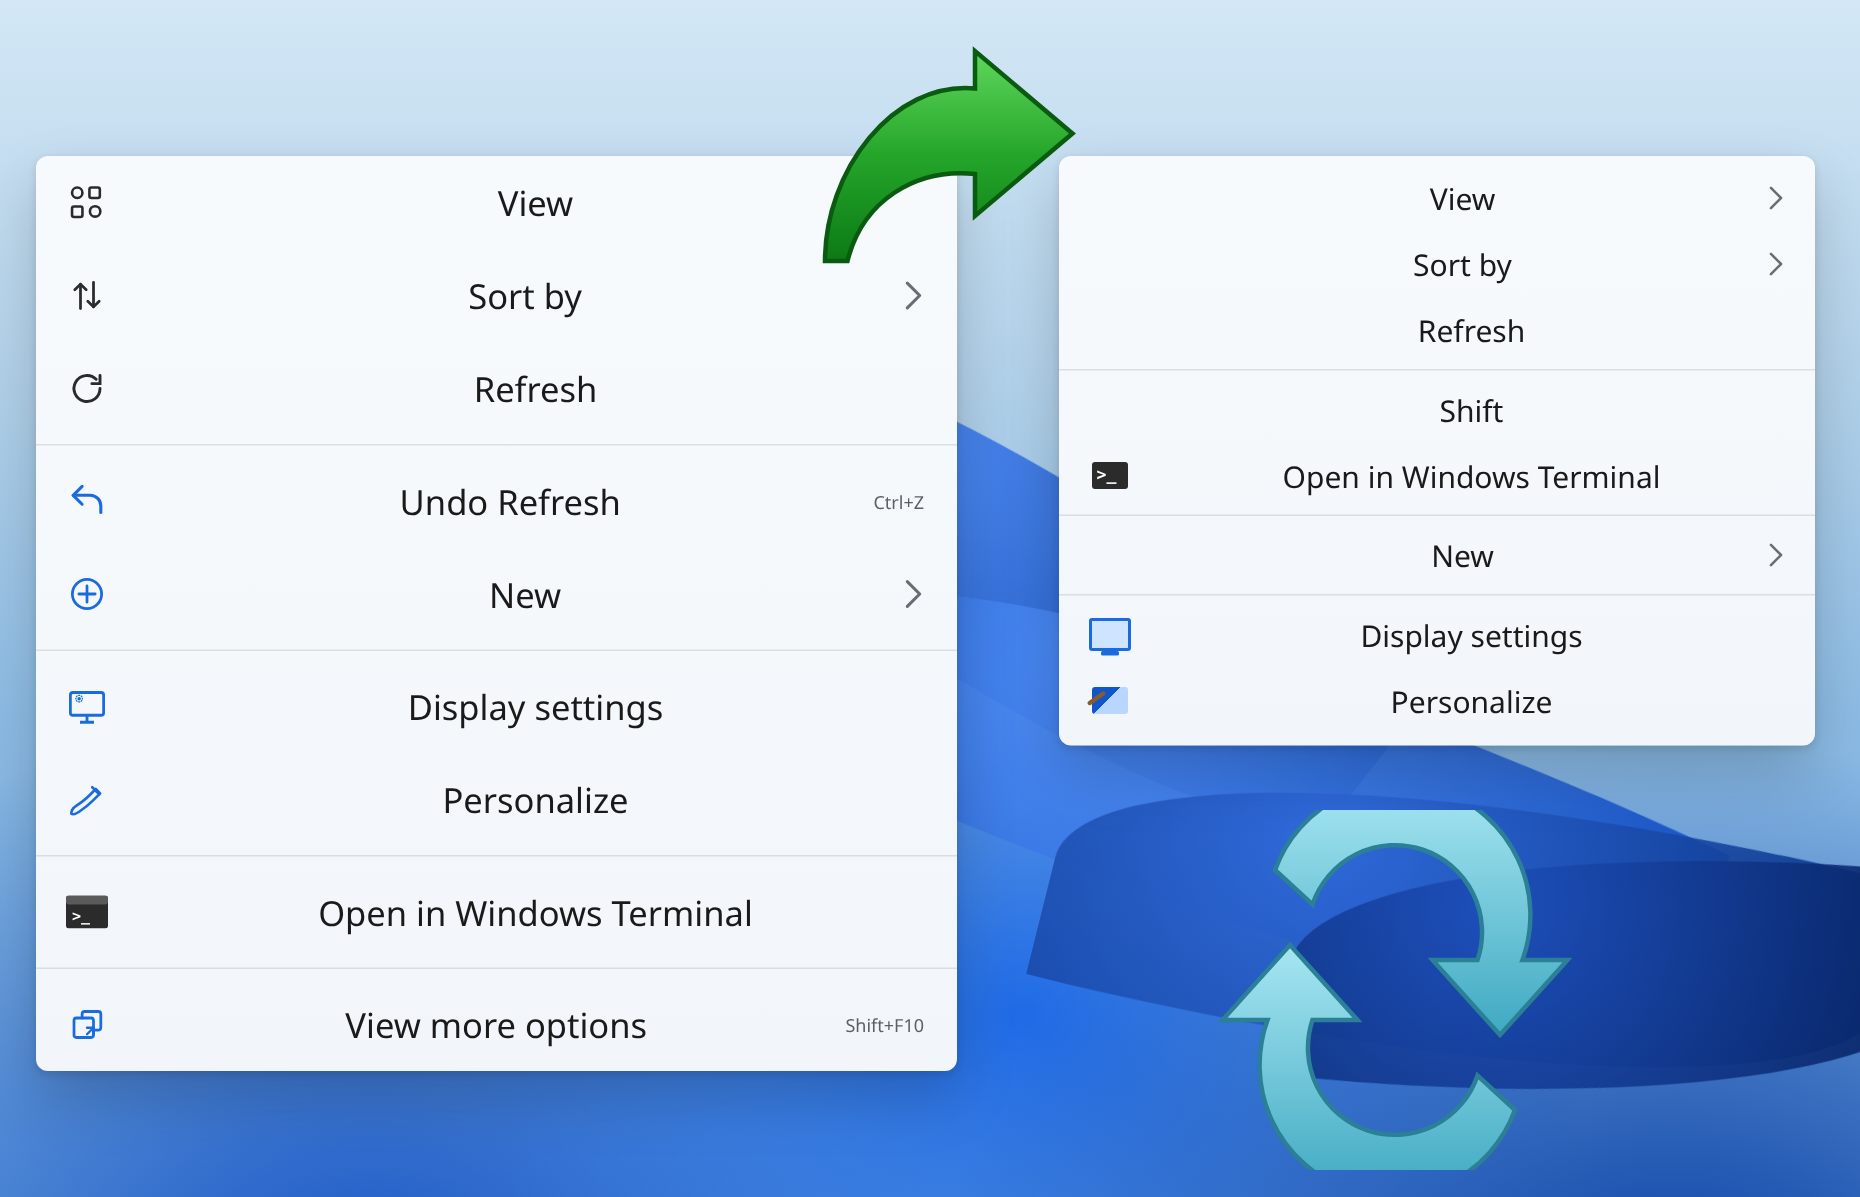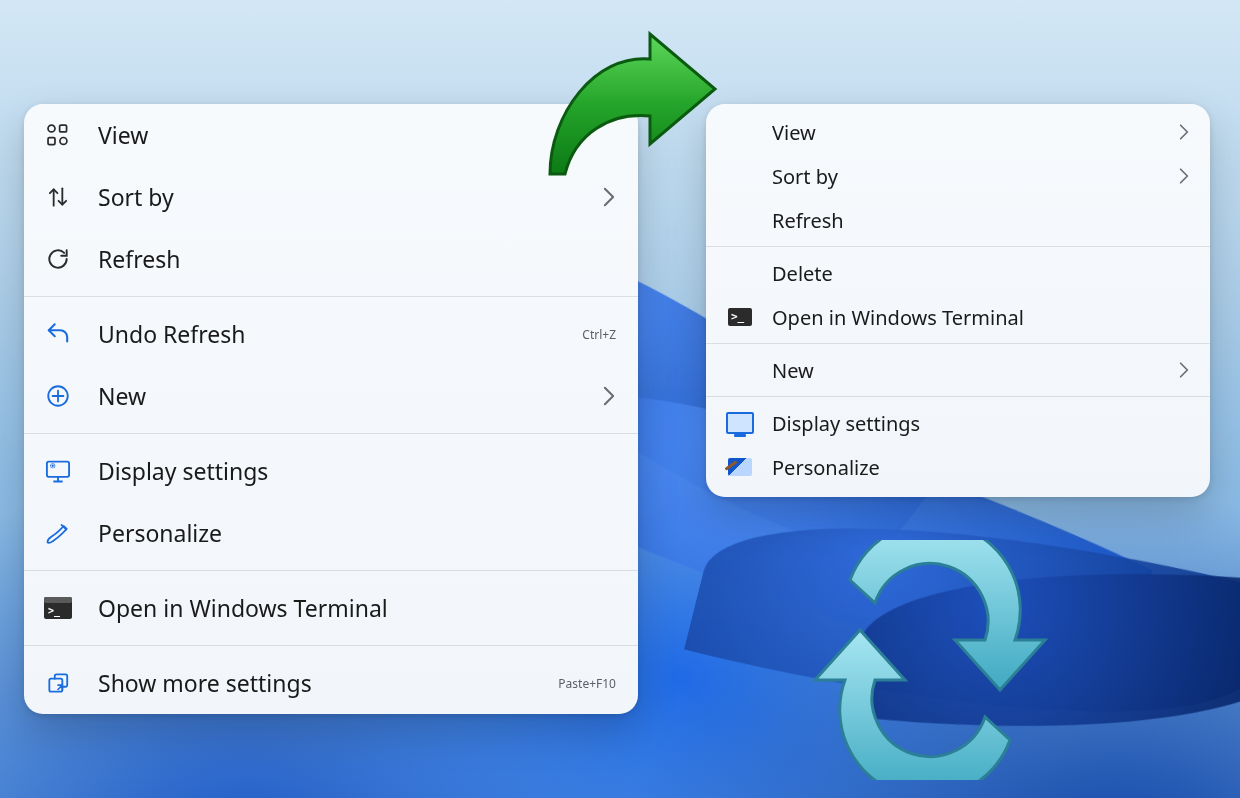--- a/index.html
+++ b/index.html
@@ -19,22 +19,22 @@
   .p1{left:420px;top:300px;width:520px;height:180px;transform:rotate(38deg);}
   .p2{left:520px;top:430px;width:620px;height:200px;transform:rotate(25deg);
       background:radial-gradient(circle at 30% 30%,#4f8ef8,#0d49be);}
   .p3{left:700px;top:520px;width:560px;height:200px;transform:rotate(14deg);
       background:radial-gradient(circle at 30% 30%,#2f69da,#072f7d);}
   .p4{left:860px;top:560px;width:440px;height:180px;transform:rotate(6deg);
       background:radial-gradient(circle at 30% 30%,#1d4fbb,#041c55);}
 
   
   .menu{position:absolute;background:linear-gradient(180deg,#f7fafd 0%,#f2f6fa 100%);
-    border-radius:19px;box-shadow:0 2px 6px rgba(0,0,0,.12),0 18px 40px rgba(0,0,0,.18);
-    color:#1a1a1a;}
+    border-radius:8px;box-shadow:0 2px 6px rgba(0,0,0,.12),0 18px 40px rgba(0,0,0,.18);
+    color:#1a1a1a;text-align:center;}
   .menuA{left:24px;top:104px;width:614px;}
   .menuB{left:706px;top:104px;width:504px;}
   .row{display:flex;align-items:center;height:62px;padding:0 22px 0 18px;cursor:default;}
   .menuA .row{font-size:23px;}
   .menuB .row{height:44px;font-size:20px;padding:0 20px 0 20px;}
   .icn{width:32px;height:32px;display:flex;align-items:center;justify-content:center;
     margin-right:24px;flex:none;color:#2b2b2b;}
   .menuB .icn{width:28px;height:28px;margin-right:18px;}
   .lbl{flex:1;}
   .hint{color:#5c5f66;font-size:12px;}
@@ -170,22 +170,22 @@
   <div class="sep"></div>
 
   <div class="row">
     <span class="icn ic-blue">
       <svg width="26" height="26" viewBox="0 0 24 24" fill="none" stroke="currentColor" stroke-width="1.7" stroke-linecap="round" stroke-linejoin="round">
         <rect x="4" y="8" width="12" height="12" rx="1.5"></rect>
         <path d="M9 8V5.5A1.5 1.5 0 0 1 10.5 4H19a1.5 1.5 0 0 1 1.5 1.5V14a1.5 1.5 0 0 1-1.5 1.5H16"></path>
         <path d="M12 18l4-4M16 18v-4h-4" stroke-width="1.5"></path>
       </svg>
     </span>
-    <span class="lbl">Show more settings</span>
-    <span class="hint">Paste+F10</span>
+    <span class="lbl">View more options</span>
+    <span class="hint">Shift+F10</span>
   </div>
 </div>
 
 <div class="menu menuB">
   <div style="height:6px"></div>
 
   <div class="row">
     <span class="icn"></span>
     <span class="lbl">View</span>
     <span class="chev">
@@ -204,21 +204,21 @@
     </span>
   </div>
   <div class="row">
     <span class="icn"></span>
     <span class="lbl">Refresh</span>
   </div>
   <div class="sep"></div>
 
   <div class="row">
     <span class="icn"></span>
-    <span class="lbl">Delete</span>
+    <span class="lbl">Shift</span>
   </div>
   <div class="row">
     <span class="icn">
         <span class="pix term"></span>
       </span>
     <span class="lbl">Open in Windows Terminal</span>
   </div>
   <div class="sep"></div>
 
   <div class="row">

